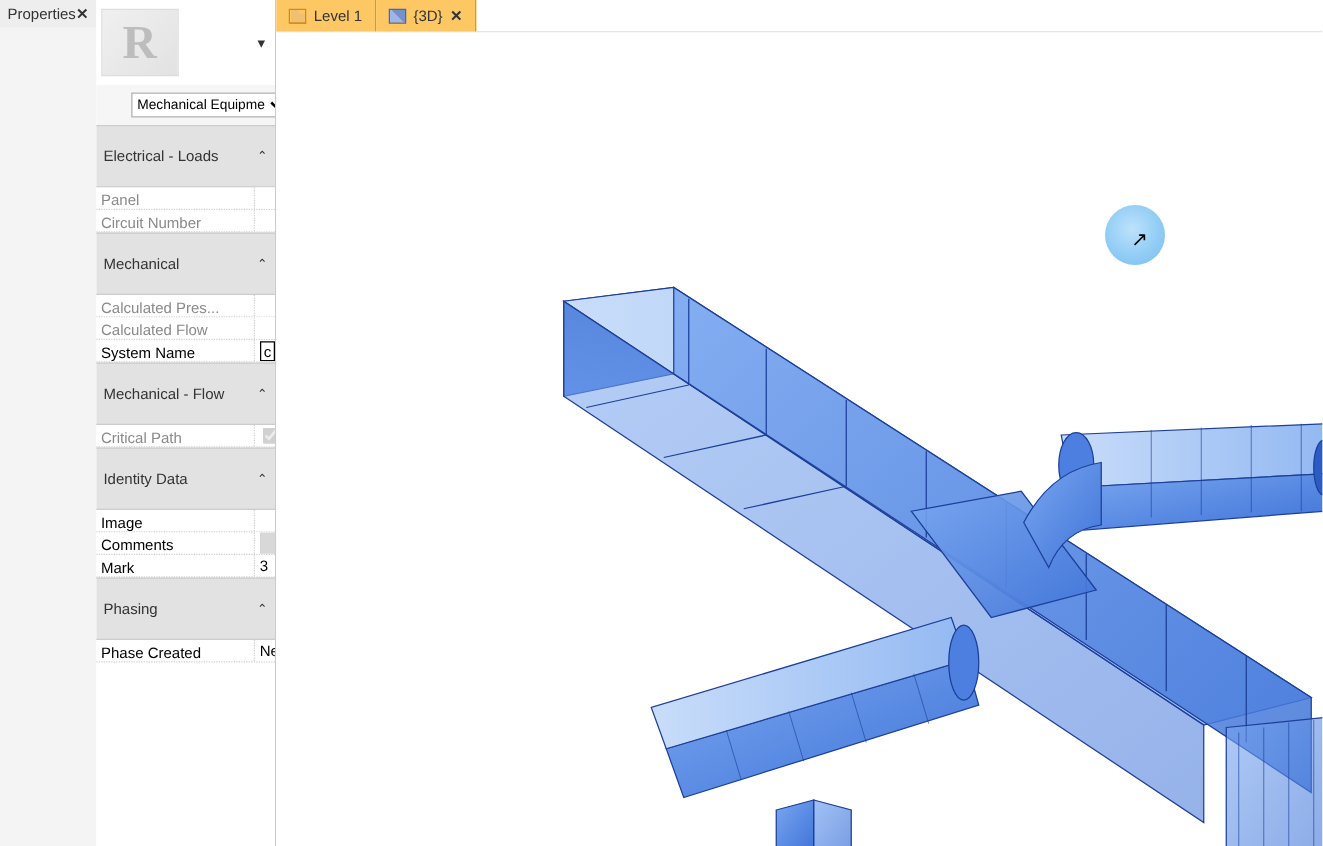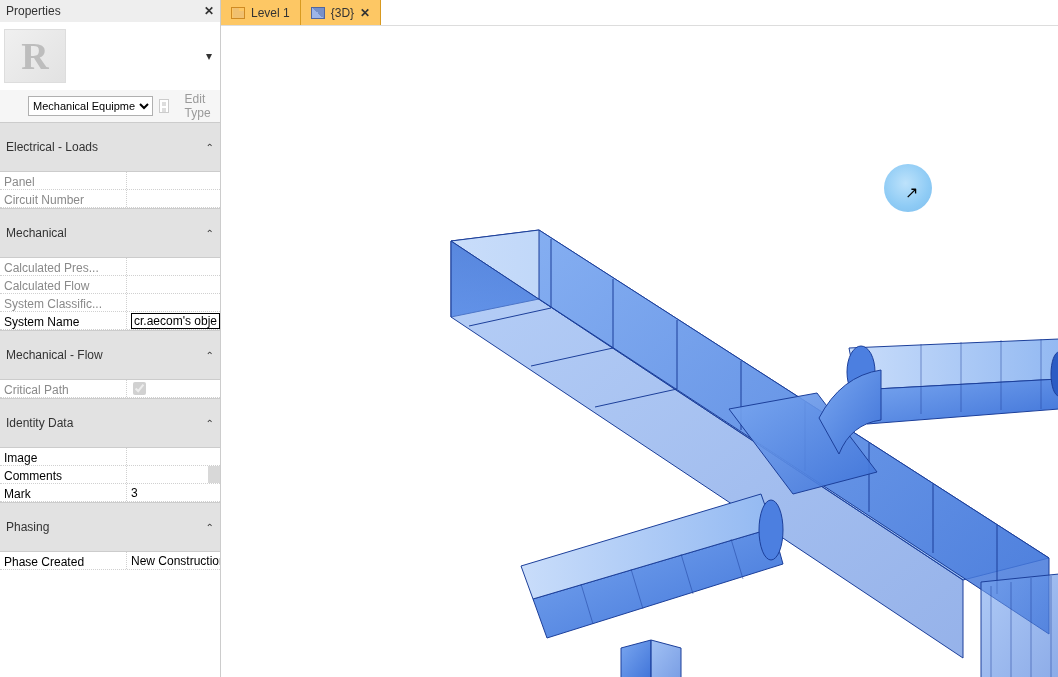--- a/index.html
+++ b/index.html
@@ -1,18 +1,18 @@
 <!DOCTYPE html>
 <html><head>
 <meta charset="utf-8">
 <style>
   * { box-sizing: border-box; margin: 0; padding: 0; }
   body { font-family: "Segoe UI", Tahoma, sans-serif; font-size: 12px; background: #fff; color: #333; width: 1058px; height: 677px; overflow: hidden; }
   .app { display: flex; height: 100%; }
-  .panel { width: 221px; background: #f4f4f4; border-right: 1px solid #ccc; display: flex; flex-direction: column; }
+  .panel { width: 221px; background: #f4f4f4; border-right: 1px solid #ccc; display: flex; flex-direction: row; }
   .panel-header { display: flex; align-items: center; justify-content: space-between; padding: 2px 6px; background: #eee; height: 22px; }
   .panel-header .close { font-family: Arial; font-weight: bold; cursor: pointer; }
   .panel-body { background: #fff; flex: 1; overflow: hidden; }
   .thumb-row { display: flex; align-items: center; padding: 4px; height: 68px; }
   .thumb {
     width: 62px; height: 54px;
     background: linear-gradient(135deg, #f0f0f0, #e2e2e2);
     border: 1px solid #ddd;
     display: flex; align-items: center; justify-content: center;
     font-family: Georgia, serif; font-size: 38px; font-weight: bold; color: #bdbdbd;
@@ -96,24 +96,20 @@
       </div>
       <div class="prop-row">
         <span class="label">Calculated Pres...</span>
         <span class="value"></span>
       </div>
       <div class="prop-row">
         <span class="label">Calculated Flow</span>
         <span class="value"></span>
       </div>
       <div class="prop-row">
-        <span class="label">System Classific...</span>
-        <span class="value"></span>
-      </div>
-      <div class="prop-row">
         <span class="label bold">System Name</span>
         <span class="value editable">
             <input type="text" class="inedit" value="cr.aecom's obje" style="">
           </span>
       </div>
 
       <div class="section-head">
         <span>Mechanical - Flow</span>
         <span class="chev">⌃</span>
       </div>

